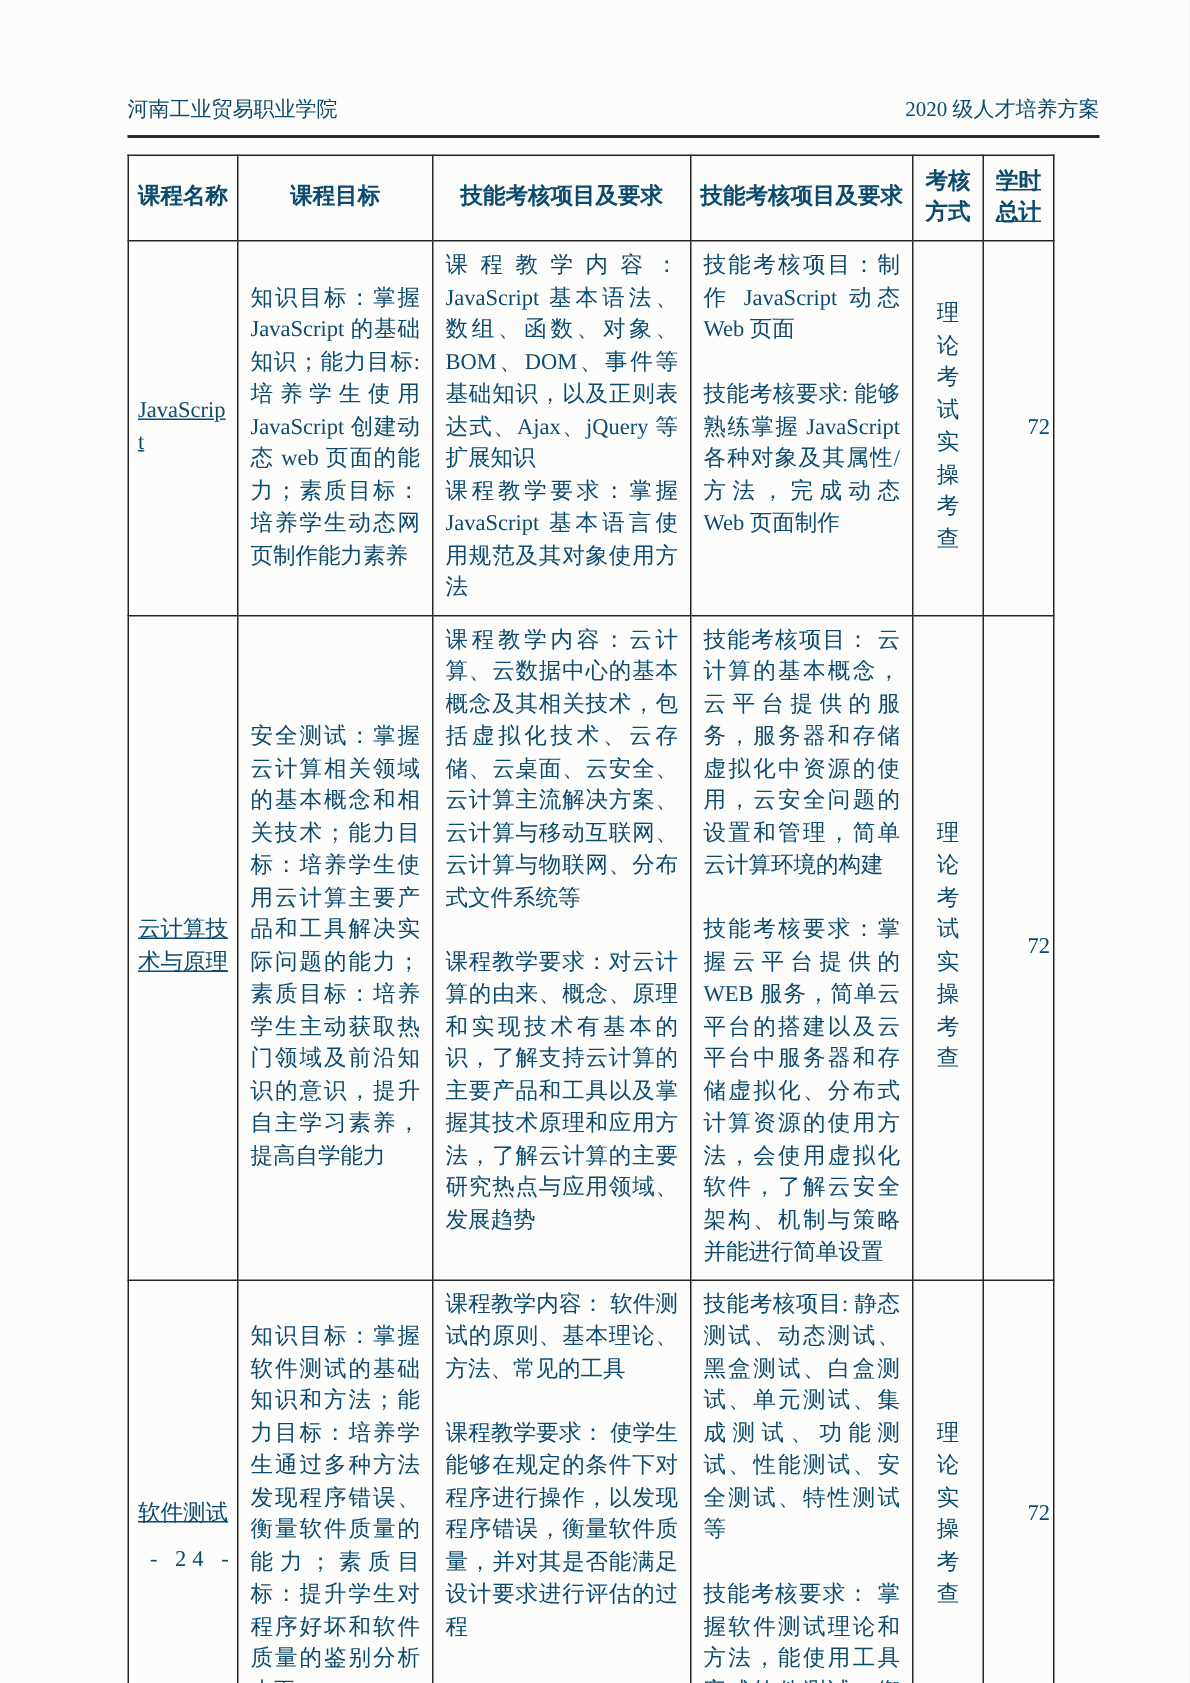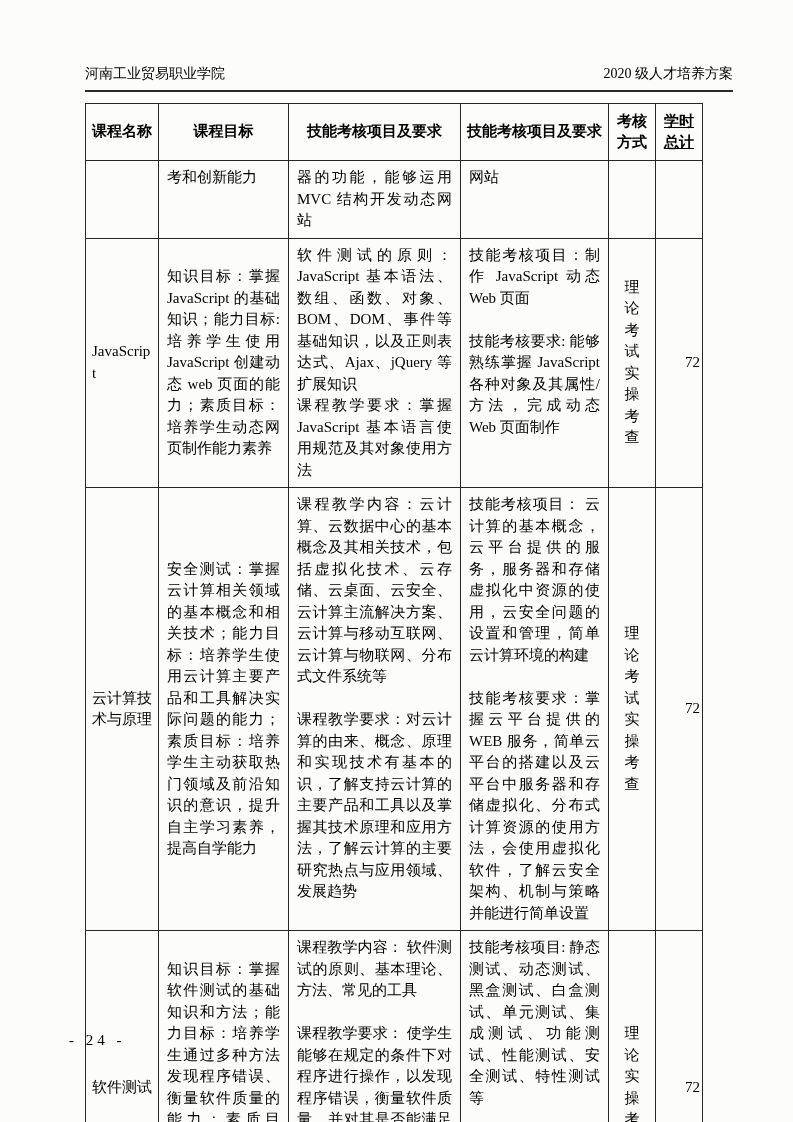--- a/index.html
+++ b/index.html
@@ -2,21 +2,21 @@
 <html><head>
 <meta charset="utf-8">
 <style>
   html,body{margin:0;padding:0;background:#e8e8e6;}
   .page{
     position:relative;
     width:793px;height:1122px;
     margin:0 auto;
     background:#fcfcfa;
     font-family:"Liberation Serif","DejaVu Serif",serif;
-    color:#000000;
+    color:#0c4a6e;
     overflow:hidden;
   }
   .doc-header{
     position:absolute;top:64px;left:85px;width:648px;
     display:flex;justify-content:space-between;align-items:flex-end;
     font-size:14px;line-height:20px;
     padding-bottom:6px;
     border-bottom:2px solid #2a2a2a;
   }
   .course-table{
@@ -43,20 +43,21 @@
   .c2{width:130px;margin-left:16px;}
   .c3{width:172px;}
   .c4{width:148px;}
   .c5{width:47px;}
   .c6{width:47px;text-decoration:underline;}
   td.name-cell{
     text-align:left;
     vertical-align:middle;
     padding:4px 6px;
     word-break:break-all;
+    text-decoration:underline;
   }
   td.obj-cell{
     vertical-align:middle;
     text-align:justify;
     padding:6px 8px;
   }
   td.content-cell,td.assess-cell{
     vertical-align:top;
     text-align:justify;
     padding:6px 8px;
@@ -73,21 +74,21 @@
     text-align:right;
     padding:2px;
   }
   tr.row-header{height:57px;}
   tr.row-partial{height:45px;}
   tr.row-js{height:205px;}
   tr.row-cloud{height:367px;}
   tr.row-test{height:248px;}
   tr.row-partial td{vertical-align:top;}
   .doc-footer{
-    position:absolute;left:69px;top:1032px;
+    position:absolute;left:100px;top:1032px;
     font-size:15px;letter-spacing:4px;
   }
 </style>
 </head>
 <body>
 
 <div class="page">
 
   <div class="doc-header">
     <span>河南工业贸易职业学院</span>
@@ -108,33 +109,25 @@
         <th class="c1" style="white-space:pre-line">课程名称</th>
         <th class="c2" style="white-space:pre-line">课程目标</th>
         <th class="c3" style="white-space:pre-line">技能考核项目及要求</th>
         <th class="c4" style="white-space:pre-line">技能考核项目及要求</th>
         <th class="c5" style="white-space:pre-line">考核
 方式</th>
         <th class="c6" style="white-space:pre-line">学时
 总计</th>
       </tr>
 
-      <tr class="row-partial">
-        <td class="name-cell"></td>
-        <td class="obj-cell" style="vertical-align:top">考和创新能力</td>
-        <td class="content-cell">器的功能，能够运用 MVC 结构开发动态网站</td>
-        <td class="assess-cell">网站</td>
-        <td class="method-cell"></td>
-        <td class="hours-cell"></td>
-      </tr>
 
       <tr class="row-js">
         <td class="name-cell">JavaScript</td>
         <td class="obj-cell">知识目标：掌握 JavaScript 的基础知识；能力目标: 培养学生使用 JavaScript 创建动态 web 页面的能力；素质目标：培养学生动态网页制作能力素养</td>
-        <td class="content-cell">软件测试的原则：JavaScript 基本语法、数组、函数、对象、BOM、DOM、事件等基础知识，以及正则表达式、Ajax、jQuery 等扩展知识
+        <td class="content-cell">课程教学内容：JavaScript 基本语法、数组、函数、对象、BOM、DOM、事件等基础知识，以及正则表达式、Ajax、jQuery 等扩展知识
 课程教学要求：掌握 JavaScript 基本语言使用规范及其对象使用方法</td>
         <td class="assess-cell">技能考核项目：制作 JavaScript 动态 Web 页面
 
 技能考核要求: 能够熟练掌握 JavaScript 各种对象及其属性/方法，完成动态 Web 页面制作</td>
         <td class="method-cell">理论
 考试
 实操
 考查</td>
         <td class="hours-cell">72</td>
       </tr>

